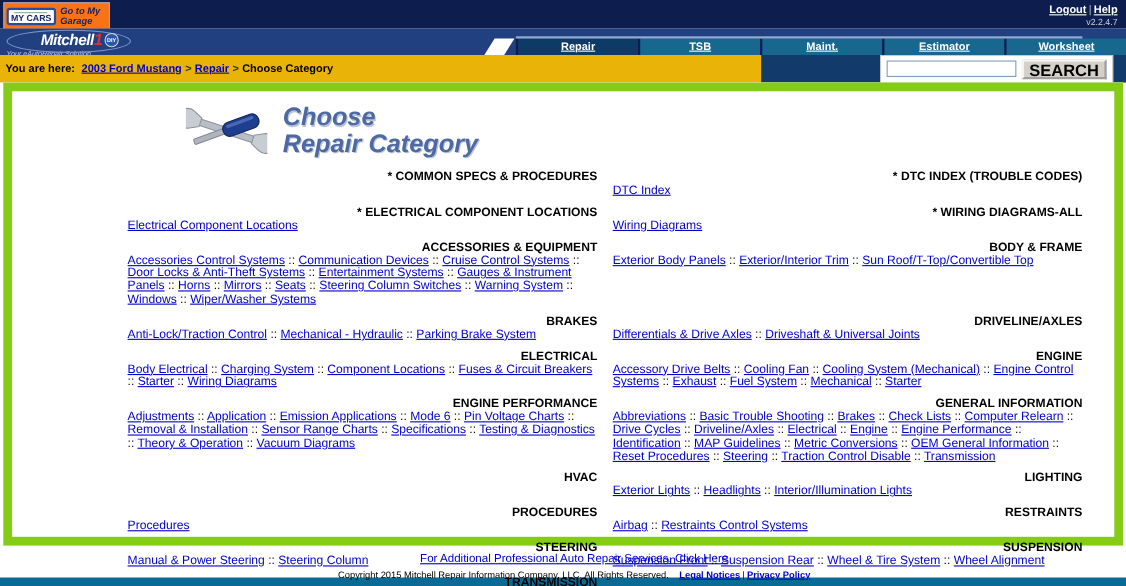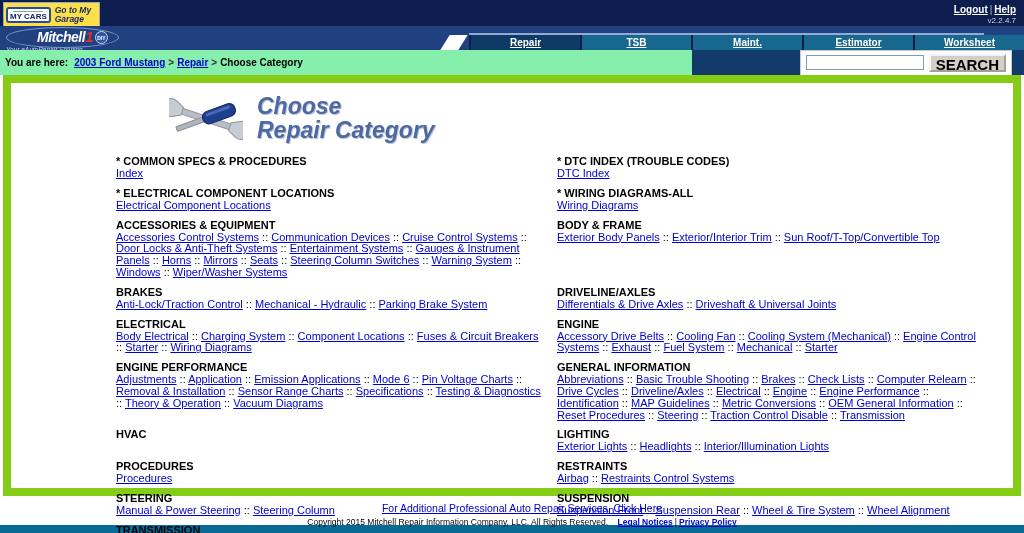--- a/index.html
+++ b/index.html
@@ -1,21 +1,21 @@
 <!DOCTYPE html>
 <html><head>
 <meta charset="utf-8">
 <style>
   * { margin:0; padding:0; box-sizing:border-box; }
   html,body { width:1024px; height:533px; overflow:hidden; background:#fff;
               font-family:"Liberation Sans", sans-serif; }
 
   
   .topbar { height:26px; background:#0d1e4e; position:relative; }
-  .mycars-btn { position:absolute; left:3px; top:2px; height:25px; background:#fde047;
+  .mycars-btn { position:absolute; left:3px; top:2px; height:25px; background:#f97316;
                 border:1px solid #9aa7c0; display:flex; align-items:center; padding:1px 4px 1px 2px;
                 cursor:pointer; }
   .plate { border:2px solid #2a4a9b; border-radius:3px; background:#fff; padding:0 2px;
            display:flex; flex-direction:column; align-items:center; margin-right:4px; }
   .plate-top { height:3px; width:30px; border-bottom:1px solid #8aa; }
   .plate-main { font-size:8px; font-weight:bold; color:#13266b; letter-spacing:0; line-height:9px; }
   .garage-label { font-size:8.5px; font-weight:bold; font-style:italic; color:#13266b;
                   width:40px; line-height:9px; }
   .top-links { position:absolute; right:8px; top:4px; text-align:right; font-size:10px; }
   .top-links a { color:#fff; font-weight:bold; text-decoration:underline; cursor:pointer; }
@@ -38,21 +38,21 @@
   .tabbar::before { content:""; position:absolute; left:24px; right:40px; top:-2px; height:2px;
                     background:#93aad2; }
   .tab-slash { width:18px; height:15px; background:#fff; transform:skewX(-32deg);
                margin-right:6px; }
   .tab { width:111px; background:#17678f; color:#fff; font-size:10px; font-weight:bold;
          text-decoration:underline; text-align:center; line-height:15px; cursor:pointer;
          border-left:2px solid #0d1e4e; }
   .tab.active { background:#0e3a66; }
 
   
-  .crumbrow { height:25px; background:#86efac; display:flex; position:relative; }
+  .crumbrow { height:25px; background:#eab308; display:flex; position:relative; }
   .breadcrumb { flex:1; padding:7px 0 0 5px; font-size:10px; white-space:nowrap; }
   .crumb-prefix { font-weight:bold; color:#000; margin-right:6px; }
   .crumb-link { color:#0000cc; font-weight:bold; text-decoration:underline; cursor:pointer; }
   .crumb-sep { color:#333; font-weight:bold; margin:0 3px; }
   .crumb-current { color:#000; font-weight:bold; }
   .search-zone { width:332px; background:#123a6b; display:flex; align-items:center;
                  justify-content:flex-end; }
   .search-panel { background:#fff; border:1px solid #c9c9c9; padding:3px 5px; margin-right:12px;
                   display:flex; align-items:center; gap:5px; }
   .search-input { width:118px; height:15px; border:1px solid #7f9db9; font-size:10px; padding:0 2px; }
@@ -63,21 +63,21 @@
   
   .main { margin:0 3px; height:421px; background:#fff; border:8px solid #84cc16; position:relative; }
   .title-graphic { display:flex; align-items:center; gap:14px; margin:10px 0 0 158px; height:52px; }
   .title-text { font-size:23px; font-weight:bold; font-style:italic; color:#4e69a2;
                 line-height:1.04; text-shadow:1px 1px 0 #b9c4da; }
 
   
   .categories { margin:10px 0 0 105px; display:grid; grid-template-columns:427px 427px;
                 column-gap:14px; font-size:11px; }
   .cat-cell { margin-bottom:7px; }
-  .cat-header { font-weight:bold; color:#000; font-size:11px; line-height:12px; margin-bottom:1px; }
+  .cat-header { font-weight:bold; color:#000; font-size:11px; line-height:12px; margin-bottom:1px;text-align:right; }
   .cat-links { line-height:11.8px; color:#000; }
   .cat-link { color:#0000cc; text-decoration:underline; cursor:pointer; }
   .colon-sep { color:#000; }
 
   
   .footer { height:29px; text-align:center; padding-top:2px;margin-left:20px; }
   .promo-link { font-size:10.5px; color:#0000cc; text-decoration:underline; cursor:pointer; }
   .copyright { font-size:8.5px; color:#000; margin-top:1px;text-align:center; }
   .copyright a { color:#0000cc; text-decoration:underline; font-weight:bold; cursor:pointer; }
   .copyright .bar { margin:0 2px; }
@@ -150,21 +150,20 @@
       </g>
     </svg>
     <div class="title-text">
       <div>Choose</div>
       <div>Repair Category</div>
     </div>
   </div>
   <div id="categories" class="categories">
       <div class="cat-cell">
         <div class="cat-header">* COMMON SPECS &amp; PROCEDURES</div>
-        <div class="cat-links"><a class="cat-link">Index</a></div>
       </div>
       <div class="cat-cell">
         <div class="cat-header">* DTC INDEX (TROUBLE CODES)</div>
         <div class="cat-links"><a class="cat-link">DTC Index</a></div>
       </div>
       <div class="cat-cell">
         <div class="cat-header">* ELECTRICAL COMPONENT LOCATIONS</div>
         <div class="cat-links"><a class="cat-link">Electrical Component Locations</a></div>
       </div>
       <div class="cat-cell">

